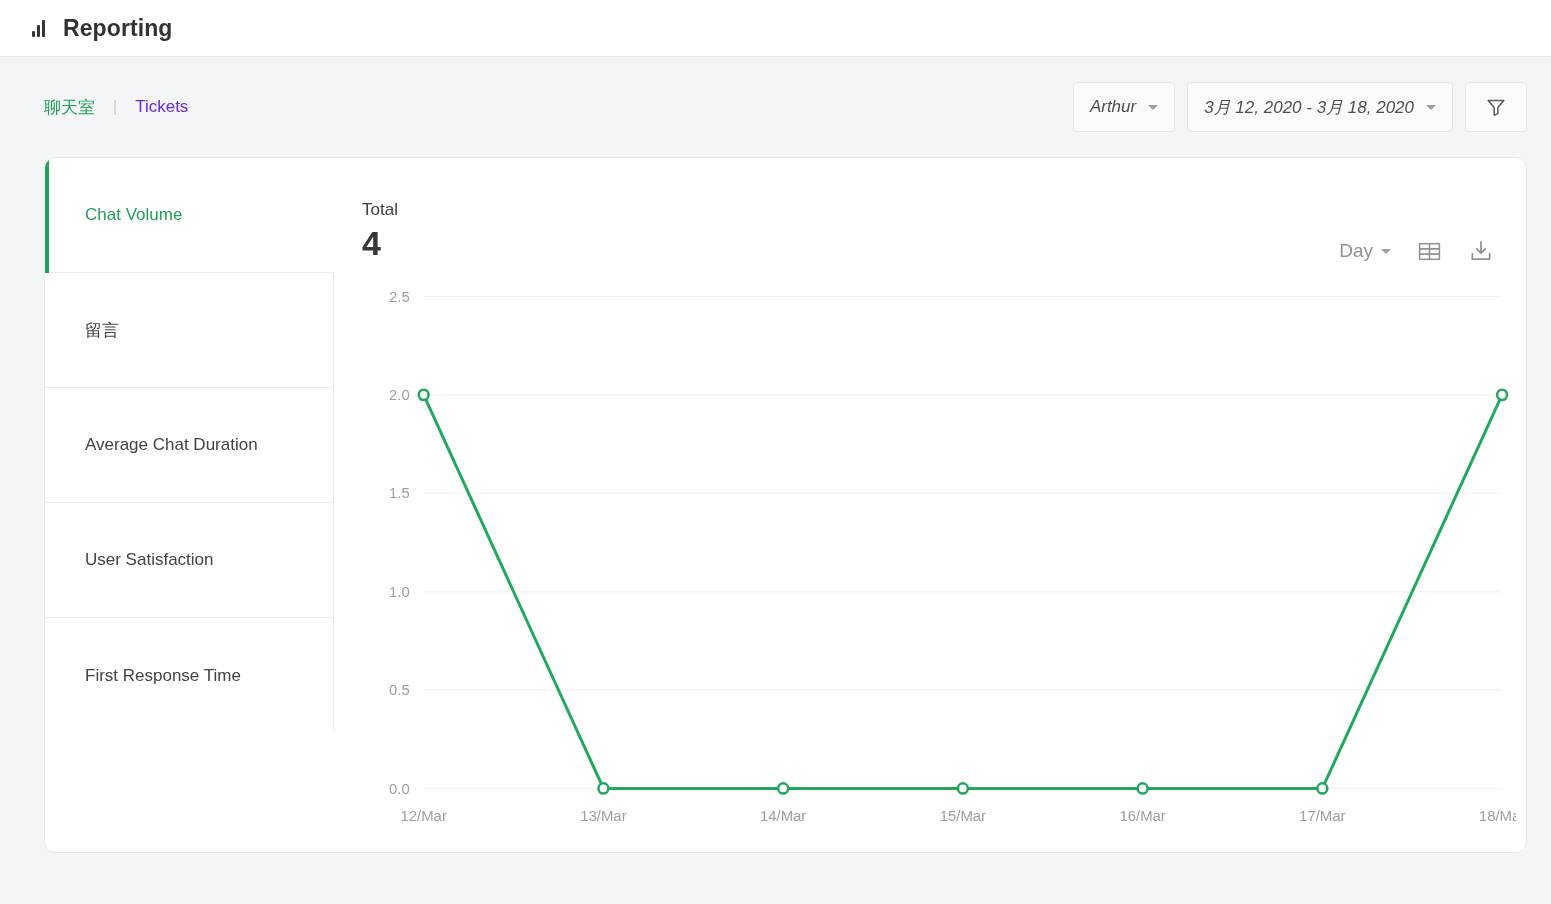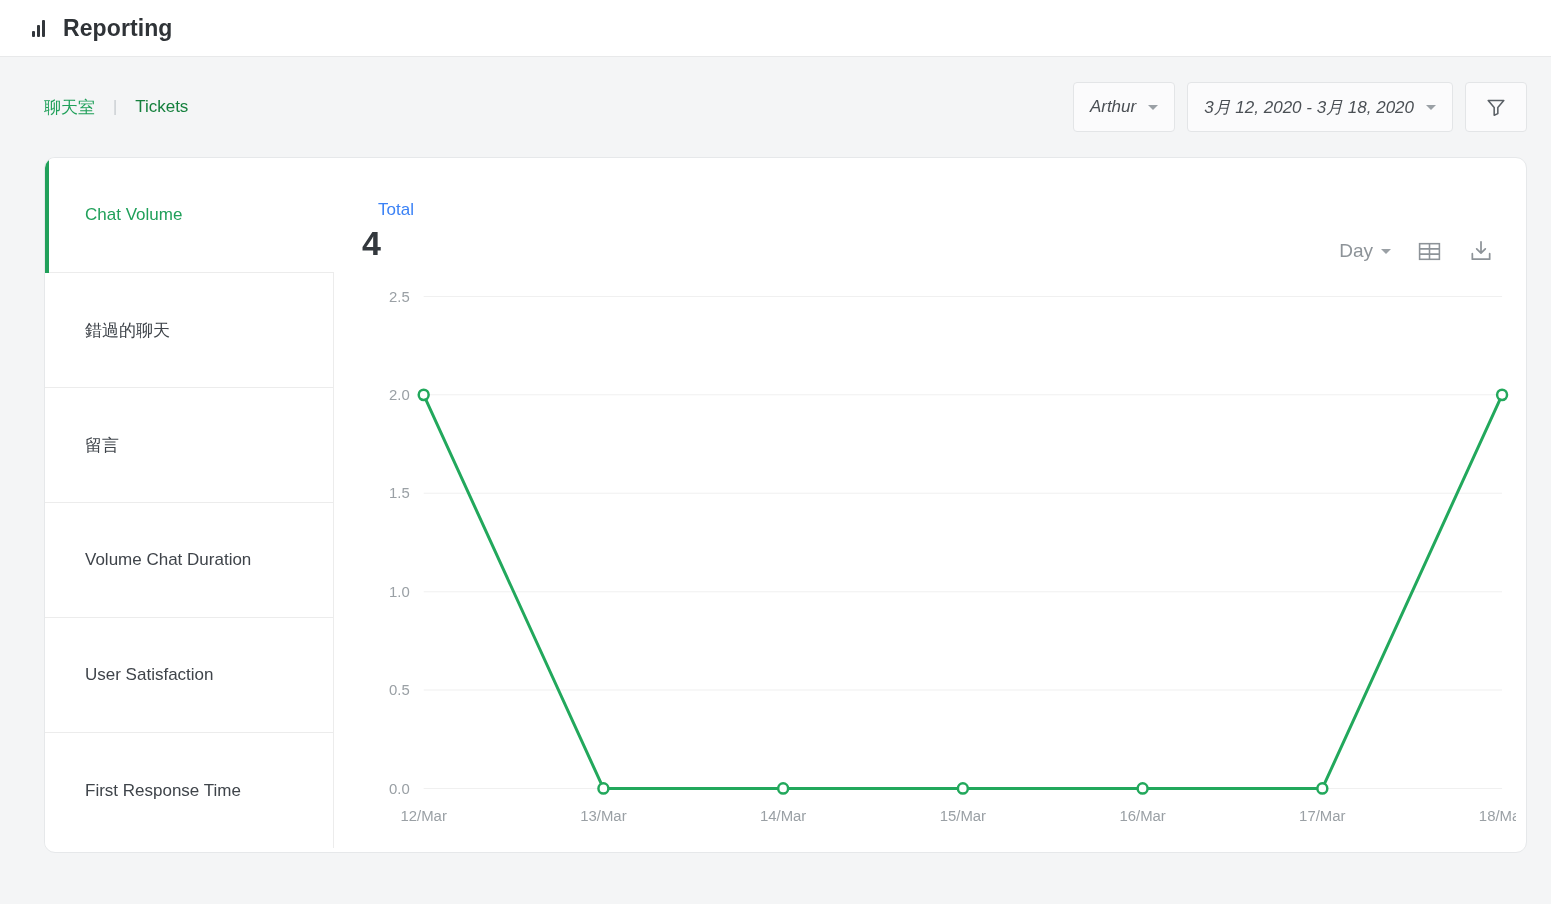--- a/index.html
+++ b/index.html
@@ -39,21 +39,21 @@
   
   .subbar {
     height: 100px;
     display: flex;
     align-items: center;
     padding: 0 24px 0 44px;
   }
   .tabs { display: flex; align-items: center; justify-content: space-between; }
   .tab {
     font-size: 17px;
-    color: #15803d;
+    color: #6d28d9;
     cursor: pointer;
     white-space: nowrap;
   }
   .tab.active { color: #20a05a; }
   .tab-sep { color: #c7ccd0; margin: 0 18px; font-size: 16px; }
 
   .subbar-right {
     margin-left: auto;
     display: flex;
     align-items: center;
@@ -124,21 +124,21 @@
     width: 4px; height: 115px;
     background: #20a05a;
   }
 
   
   .chart-panel {
     flex: 1;
     position: relative;
     padding: 42px 30px 0 28px;
   }
-  .total-label { font-size: 17px; color: #3b82f6; margin-left: 16px; }
+  .total-label { font-size: 17px; color: #404040; }
   .total-value {
     font-size: 34px;
     color: #33383d;
     font-weight: 600;
     margin-top: 6px;
     line-height: 1;
   }
   .chart-tools {
     position: absolute;
     top: 80px; right: 32px;
@@ -211,27 +211,24 @@
   </div>
 </div>
 
 <div class="card">
 
   <div class="metric-list">
     <div class="metric-item active">
       <span>Chat Volume</span>
     </div>
     <div class="metric-item">
-      <span>錯過的聊天</span>
+      <span>留言</span>
     </div>
     <div class="metric-item">
-      <span>留言</span>
-    </div>
-    <div class="metric-item">
-      <span>Volume Chat Duration</span>
+      <span>Average Chat Duration</span>
     </div>
     <div class="metric-item">
       <span>User Satisfaction</span>
     </div>
     <div class="metric-item">
       <span>First Response Time</span>
     </div>
   </div>
 
   <div class="chart-panel">

